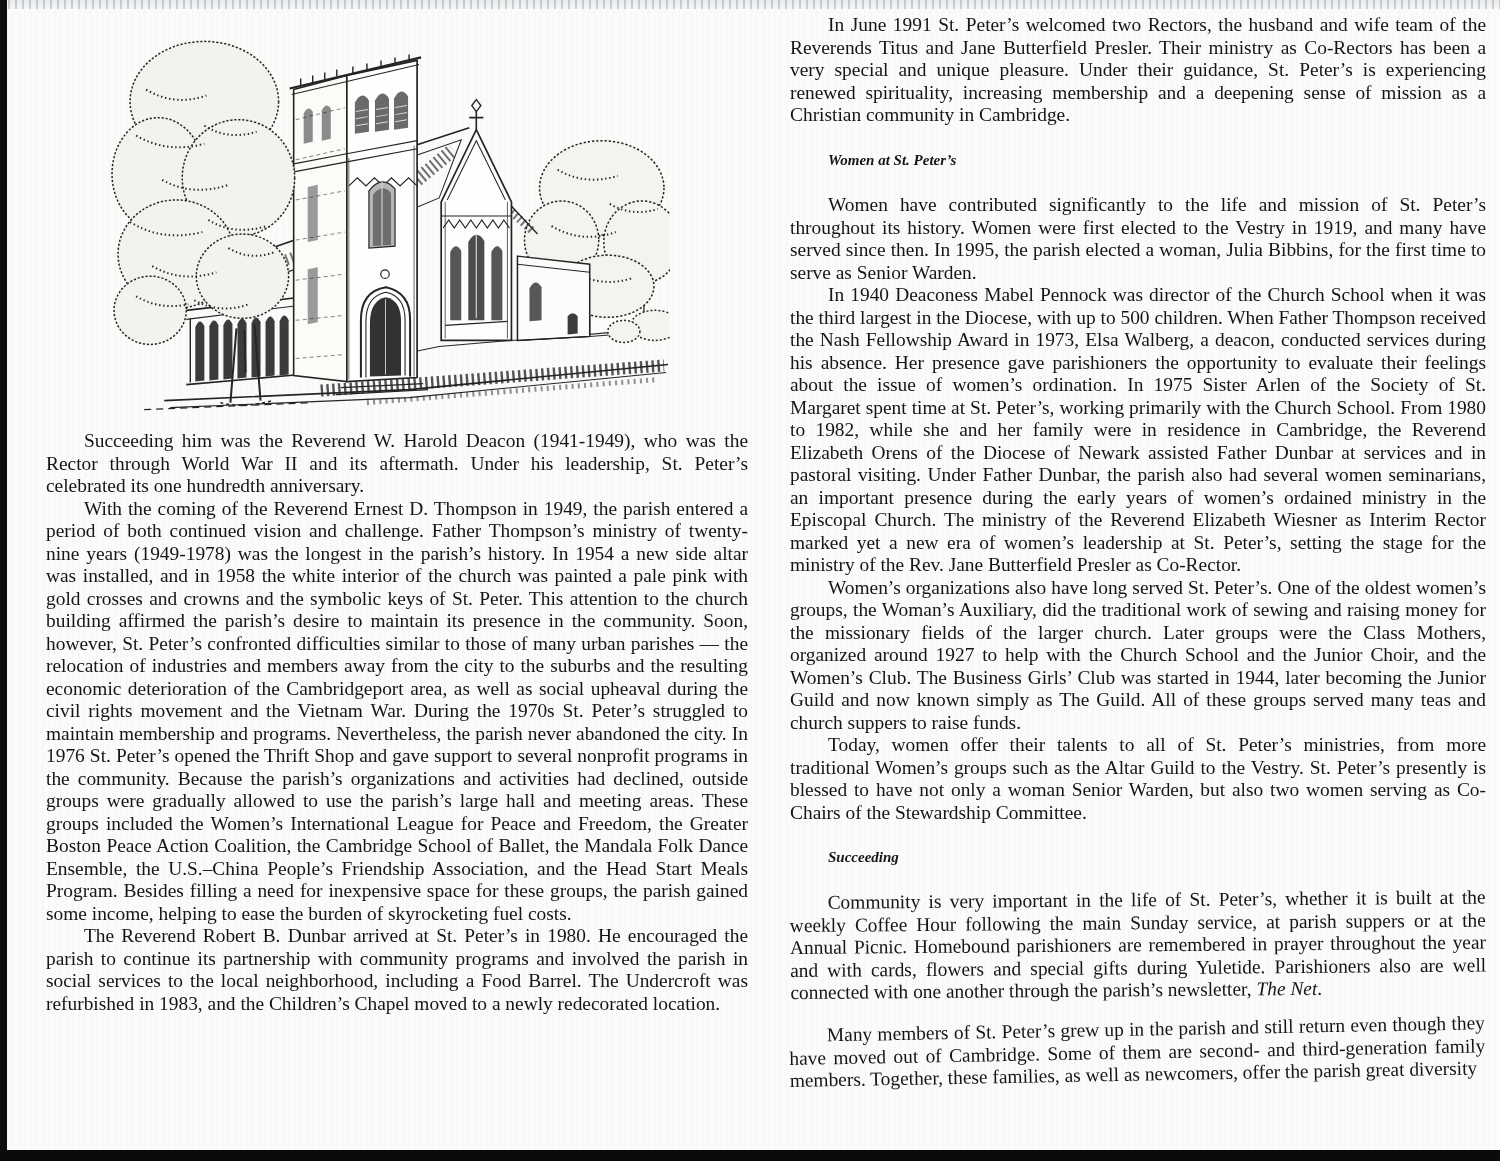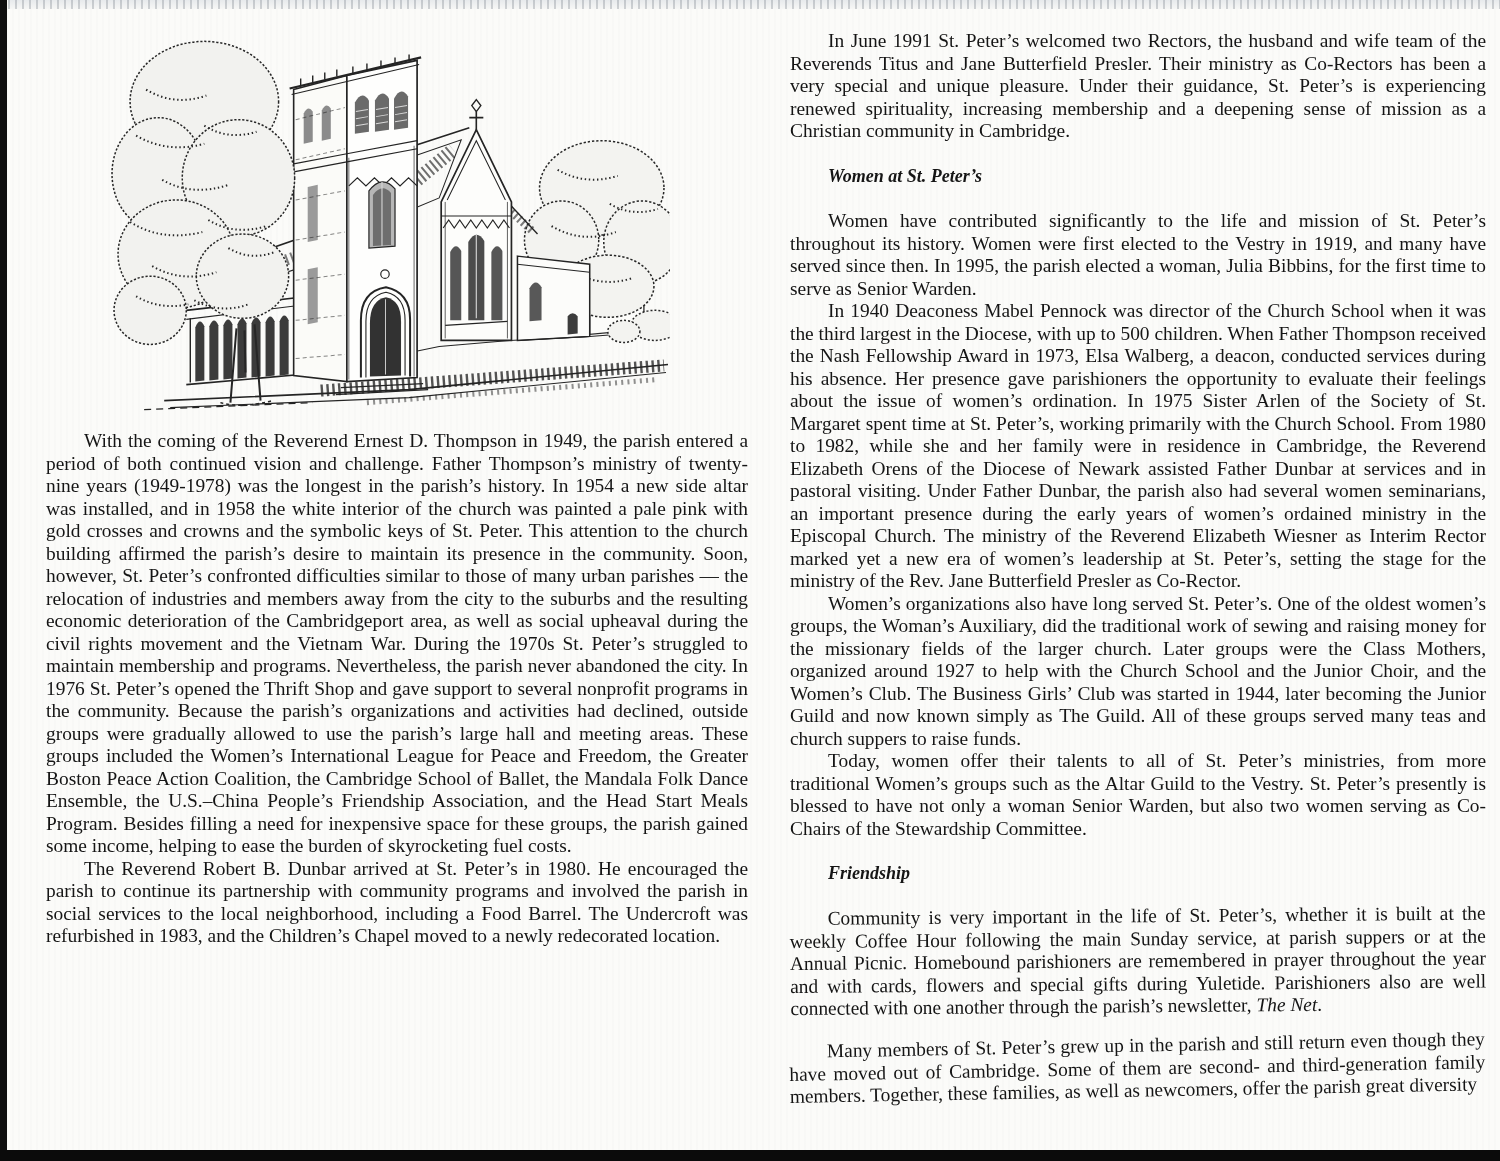--- a/index.html
+++ b/index.html
@@ -19,30 +19,30 @@
       linear-gradient(#e7eaec, #f7f7f6);
   }
   .edge-left { position:absolute; left:0; top:0; bottom:0; width:7px; background:#0e0e0e; }
   .bottom-bar { position:absolute; left:0; right:0; bottom:0; height:11px; background:#0b0b0b; }
 
   .columns {
     position:absolute; top:0; left:46px; width:1440px;
     display:grid; grid-template-columns:702px 696px; column-gap:42px;
   }
   .col-left  { padding-top:27px; }
-  .col-right { padding-top:30px; }
+  .col-right { padding-top:14px; }
 
   figure.church { margin:0 0 15px 62px; width:562px; height:388px; }
 
   p {
     margin:0; text-indent:38px; text-align:justify;
     font-size:19.4px; line-height:22.5px;
   }
   h3.section {
-    font-size:18px; line-height:22.5px; font-weight:bold; font-style:italic;
+    font-size:15px; line-height:22.5px; font-weight:bold; font-style:italic;
     margin:22px 0 23px 0; text-indent:38px;
   }
   .gap-top { margin-top:21px; }
   .tilt-a { transform:rotate(-0.45deg); transform-origin:0 50%; }
   .tilt-b { transform:rotate(-1.05deg); transform-origin:0 100%; }
   i { }
 </style>
 </head>
 <body>
 
@@ -197,35 +197,36 @@
               <path d="M28,268 q24,14 52,8"></path>
               <path d="M86,272 q26,14 54,4"></path>
               <path d="M120,220 q22,13 46,4"></path>
             </g>
             <path d="M128,300 L122,374 M146,296 L152,372 M136,302 L137,344" stroke-width="2"></path>
             <path d="M112,374 q22,6 52,-2" stroke-dasharray="3 3"></path>
           </g>
         </svg>
       </figure>
 
+      <p>Succeeding him was the Reverend W. Harold Deacon (1941-1949), who was the Rector through World War II and its aftermath. Under his leadership, St. Peter’s celebrated its one hundredth anniversary.</p>
       <p>With the coming of the Reverend Ernest D. Thompson in 1949, the parish entered a period of both continued vision and challenge. Father Thompson’s ministry of twenty-nine years (1949-1978) was the longest in the parish’s history. In 1954 a new side altar was installed, and in 1958 the white interior of the church was painted a pale pink with gold crosses and crowns and the symbolic keys of St. Peter. This attention to the church building affirmed the parish’s desire to maintain its presence in the community. Soon, however, St. Peter’s confronted difficulties similar to those of many urban parishes — the relocation of industries and members away from the city to the suburbs and the resulting economic deterioration of the Cambridgeport area, as well as social upheaval during the civil rights movement and the Vietnam War. During the 1970s St. Peter’s struggled to maintain membership and programs. Nevertheless, the parish never abandoned the city. In 1976 St. Peter’s opened the Thrift Shop and gave support to several nonprofit programs in the community. Because the parish’s organizations and activities had declined, outside groups were gradually allowed to use the parish’s large hall and meeting areas. These groups included the Women’s International League for Peace and Freedom, the Greater Boston Peace Action Coalition, the Cambridge School of Ballet, the Mandala Folk Dance Ensemble, the U.S.–China People’s Friendship Association, and the Head Start Meals Program. Besides filling a need for inexpensive space for these groups, the parish gained some income, helping to ease the burden of skyrocketing fuel costs.</p>
       <p>The Reverend Robert B. Dunbar arrived at St. Peter’s in 1980. He encouraged the parish to continue its partnership with community programs and involved the parish in social services to the local neighborhood, including a Food Barrel. The Undercroft was refurbished in 1983, and the Children’s Chapel moved to a newly redecorated location.</p>
     </div>
 
     <div class="col-right">
       <p>In June 1991 St. Peter’s welcomed two Rectors, the husband and wife team of the Reverends Titus and Jane Butterfield Presler. Their ministry as Co-Rectors has been a very special and unique pleasure. Under their guidance, St. Peter’s is experiencing renewed spirituality, increasing membership and a deepening sense of mission as a Christian community in Cambridge.</p>
 
       <h3 class="section">Women at St. Peter’s</h3>
 
       <p>Women have contributed significantly to the life and mission of St. Peter’s throughout its history. Women were first elected to the Vestry in 1919, and many have served since then. In 1995, the parish elected a woman, Julia Bibbins, for the first time to serve as Senior Warden.</p>
       <p>In 1940 Deaconess Mabel Pennock was director of the Church School when it was the third largest in the Diocese, with up to 500 children. When Father Thompson received the Nash Fellowship Award in 1973, Elsa Walberg, a deacon, conducted services during his absence. Her presence gave parishioners the opportunity to evaluate their feelings about the issue of women’s ordination. In 1975 Sister Arlen of the Society of St. Margaret spent time at St. Peter’s, working primarily with the Church School. From 1980 to 1982, while she and her family were in residence in Cambridge, the Reverend Elizabeth Orens of the Diocese of Newark assisted Father Dunbar at services and in pastoral visiting. Under Father Dunbar, the parish also had several women seminarians, an important presence during the early years of women’s ordained ministry in the Episcopal Church. The ministry of the Reverend Elizabeth Wiesner as Interim Rector marked yet a new era of women’s leadership at St. Peter’s, setting the stage for the ministry of the Rev. Jane Butterfield Presler as Co-Rector.</p>
       <p>Women’s organizations also have long served St. Peter’s. One of the oldest women’s groups, the Woman’s Auxiliary, did the traditional work of sewing and raising money for the missionary fields of the larger church. Later groups were the Class Mothers, organized around 1927 to help with the Church School and the Junior Choir, and the Women’s Club. The Business Girls’ Club was started in 1944, later becoming the Junior Guild and now known simply as The Guild. All of these groups served many teas and church suppers to raise funds.</p>
       <p>Today, women offer their talents to all of St. Peter’s ministries, from more traditional Women’s groups such as the Altar Guild to the Vestry. St. Peter’s presently is blessed to have not only a woman Senior Warden, but also two women serving as Co-Chairs of the Stewardship Committee.</p>
 
-      <h3 class="section">Friendship</h3>
+      <h3 class="section">Succeeding</h3>
 
       <p class="tilt-a"><span>Community is very important in the life of St. Peter’s, whether it is built at the weekly Coffee Hour following the main Sunday service, at parish suppers or at the Annual Picnic. Homebound parishioners are remembered in prayer throughout the year and with cards, flowers and special gifts during Yuletide. Parishioners also are well connected with one another through the parish’s newsletter, </span><i>The Net</i><span>.</span></p>
 
       <p class="gap-top tilt-b">Many members of St. Peter’s grew up in the parish and still return even though they have moved out of Cambridge. Some of them are second- and third-generation family members. Together, these families, as well as newcomers, offer the parish great diversity</p>
     </div>
   </div>
 
   <div class="bottom-bar"></div>
 </div>
 

